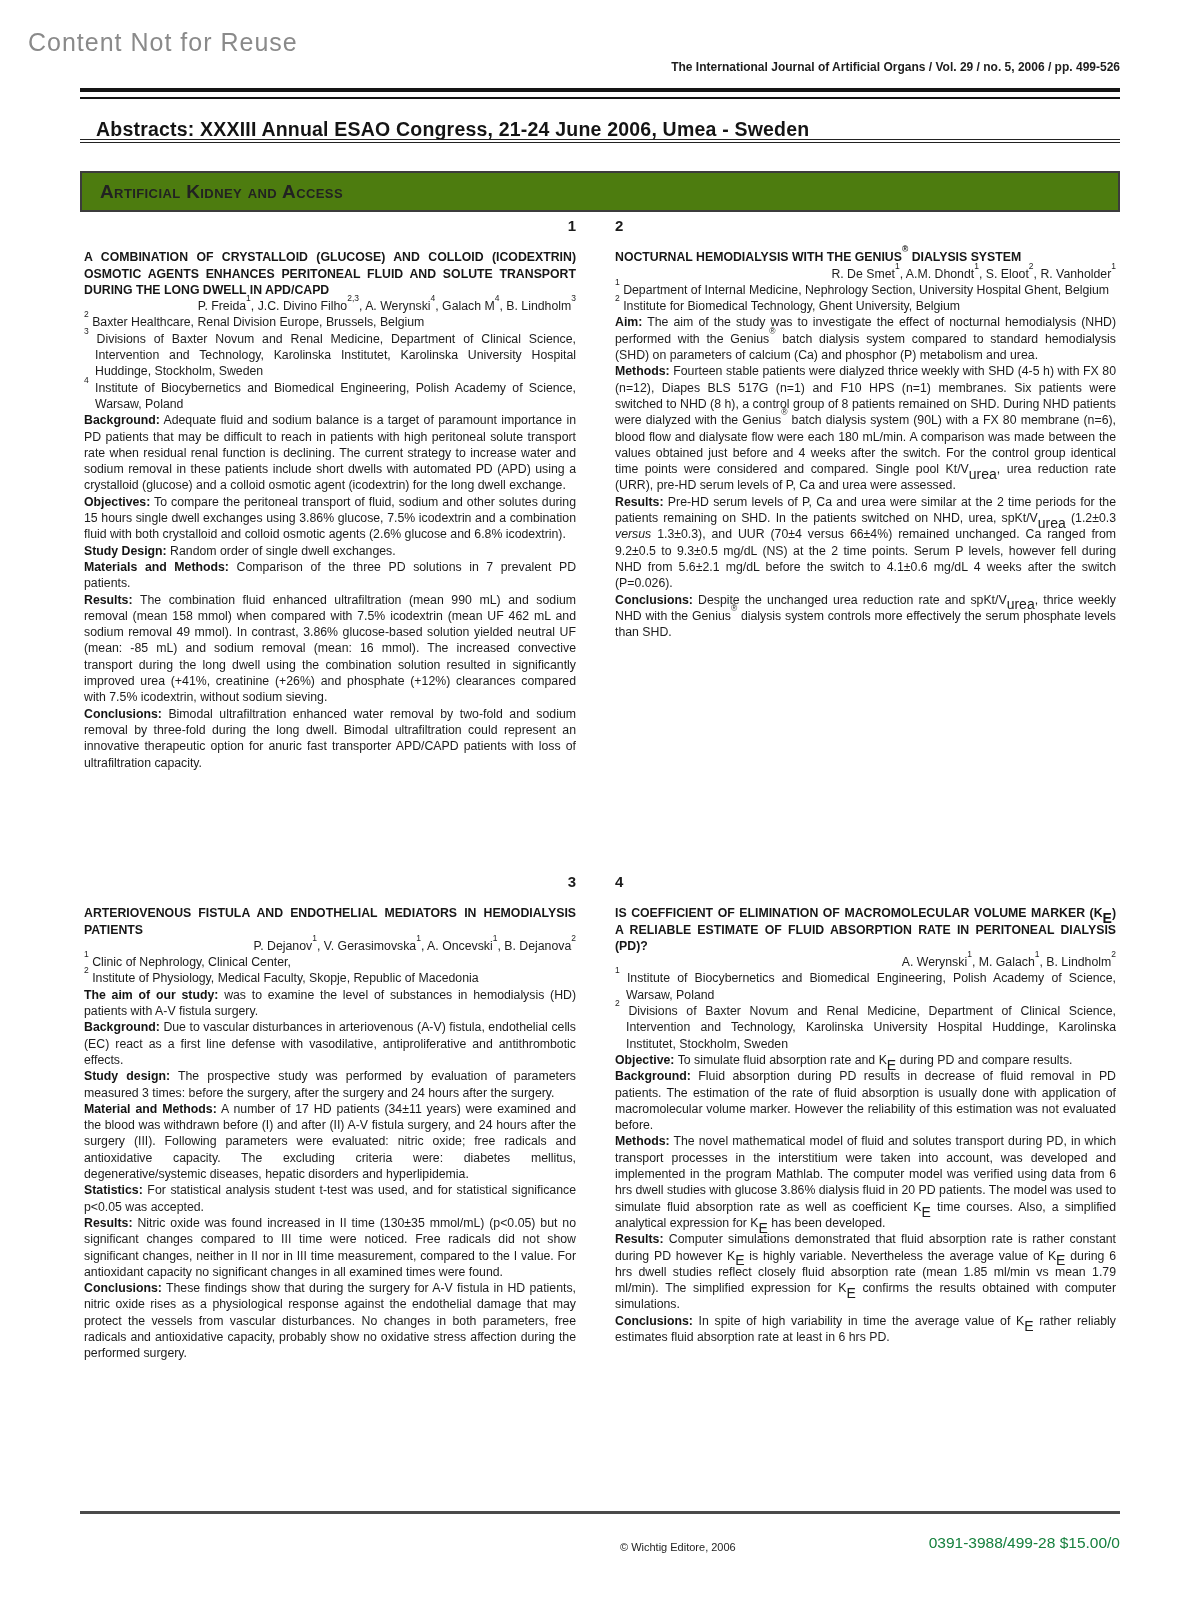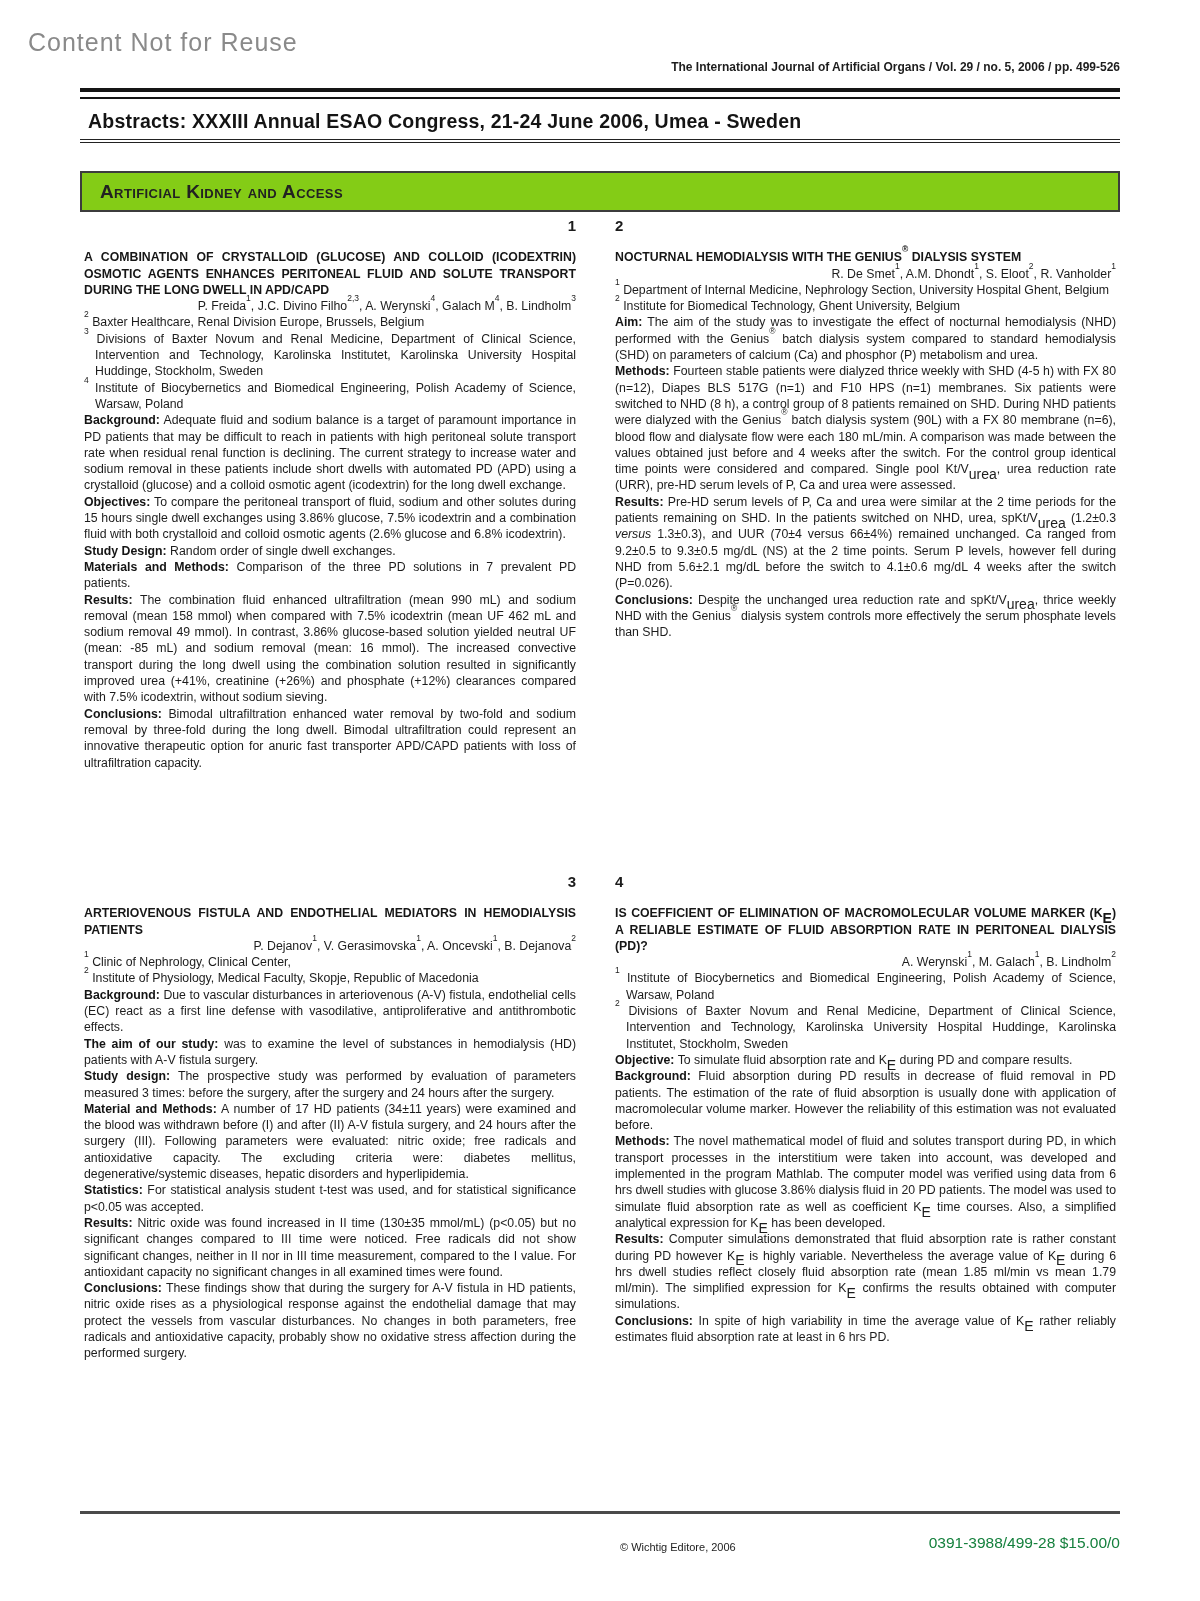--- a/index.html
+++ b/index.html
@@ -4,24 +4,24 @@
 <style>
   html,body{margin:0;padding:0;background:#fff;}
   body{width:1200px;height:1601px;position:relative;font-family:"Liberation Sans",sans-serif;color:#1c1c1c;}
   .page{position:absolute;inset:0;overflow:hidden;}
 
   .watermark{position:absolute;left:28px;top:28px;font-size:25px;letter-spacing:1px;color:#8a8a8a;}
   .journal-line{position:absolute;left:80px;top:60px;width:1040px;text-align:right;font-size:12px;font-weight:bold;color:#1d1d1d;}
 
   .rule-thick{position:absolute;left:80px;top:88px;width:1040px;height:4px;background:#151515;}
   .rule-thin{position:absolute;left:80px;top:97px;width:1040px;height:2px;background:#151515;}
-  .page-title{position:absolute;left:84px;top:106px;width:1036px;margin:4px;font-size:19.5px;font-weight:bold;letter-spacing:.2px;color:#141414;}
+  .page-title{position:absolute;left:84px;top:106px;width:1036px;margin:12px;font-size:19.5px;font-weight:bold;letter-spacing:.2px;color:#141414;}
   .rule-double{position:absolute;left:80px;top:139px;width:1040px;height:4px;border-top:1.5px solid #222;border-bottom:1.5px solid #222;box-sizing:border-box;}
 
-  .section-box{position:absolute;left:80px;top:171px;width:1040px;height:41px;background:#84cc16;border:2px solid #3c3c3c;box-sizing:border-box;display:flex;align-items:center;padding-left:18px;}
+  .section-box{position:absolute;left:80px;top:171px;width:1040px;height:41px;background:#4d7c0f;border:2px solid #3c3c3c;box-sizing:border-box;display:flex;align-items:center;padding-left:18px;}
   .section-title{font-variant:small-caps;font-weight:bold;font-size:19px;letter-spacing:.4px;color:#222;}
 
   .abs{position:absolute;font-size:12.3px;line-height:16.3px;}
   .pos-1{left:84px;top:218px;width:492px;}
   .pos-2{left:615px;top:218px;width:501px;}
   .pos-3{left:84px;top:874px;width:492px;}
   .pos-4{left:615px;top:874px;width:501px;}
   .num-right .abs-number{text-align:right;}
   .abs-number{font-size:15px;font-weight:bold;margin:0 0 15px 0;}
   .abs-title{font-weight:bold;text-align:justify;color:#161616;}
@@ -90,22 +90,22 @@
 </div>
   <div class="abs pos-3 num-right">
   <div class="abs-number">3</div>
   <div class="abs-title">ARTERIOVENOUS FISTULA AND ENDOTHELIAL MEDIATORS IN HEMODIALYSIS PATIENTS</div>
   <div class="abs-authors">P. Dejanov<sup>1</sup>, V. Gerasimovska<sup>1</sup>, A. Oncevski<sup>1</sup>, B. Dejanova<sup>2</sup></div>
   <div class="abs-affils">
         <div class="affil"><sup>1</sup> Clinic of Nephrology, Clinical Center,</div>
         <div class="affil"><sup>2</sup> Institute of Physiology, Medical Faculty, Skopje, Republic of Macedonia</div>
       </div>
   <div class="abs-body">
+        <p class="sec"><b class="lbl">The aim of our study:</b> was to examine the level of substances in hemodialysis (HD) patients with A-V fistula surgery.</p>
         <p class="sec"><b class="lbl">Background:</b> Due to vascular disturbances in arteriovenous (A-V) fistula, endothelial cells (EC) react as a first line defense with vasodilative, antiproliferative and antithrombotic effects.</p>
-        <p class="sec"><b class="lbl">The aim of our study:</b> was to examine the level of substances in hemodialysis (HD) patients with A-V fistula surgery.</p>
         <p class="sec"><b class="lbl">Study design:</b> The prospective study was performed by evaluation of parameters measured 3 times: before the surgery, after the surgery and 24 hours after the surgery.</p>
         <p class="sec"><b class="lbl">Material and Methods:</b> A number of 17 HD patients (34±11 years) were examined and the blood was withdrawn before (I) and after (II) A-V fistula surgery, and 24 hours after the surgery (III). Following parameters were evaluated: nitric oxide; free radicals and antioxidative capacity. The excluding criteria were: diabetes mellitus, degenerative/systemic diseases, hepatic disorders and hyperlipidemia.</p>
         <p class="sec"><b class="lbl">Statistics:</b> For statistical analysis student t-test was used, and for statistical significance p&lt;0.05 was accepted.</p>
         <p class="sec"><b class="lbl">Results:</b> Nitric oxide was found increased in II time (130±35 mmol/mL) (p&lt;0.05) but no significant changes compared to III time were noticed. Free radicals did not show significant changes, neither in II nor in III time measurement, compared to the I value. For antioxidant capacity no significant changes in all examined times were found.</p>
         <p class="sec"><b class="lbl">Conclusions:</b> These findings show that during the surgery for A-V fistula in HD patients, nitric oxide rises as a physiological response against the endothelial damage that may protect the vessels from vascular disturbances. No changes in both parameters, free radicals and antioxidative capacity, probably show no oxidative stress affection during the performed surgery.</p>
       </div>
 </div>
   <div class="abs pos-4">
   <div class="abs-number">4</div>
   <div class="abs-title">IS COEFFICIENT OF ELIMINATION OF MACROMOLECULAR VOLUME MARKER (K<sub>E</sub>) A RELIABLE ESTIMATE OF FLUID ABSORPTION RATE IN PERITONEAL DIALYSIS (PD)?</div>

